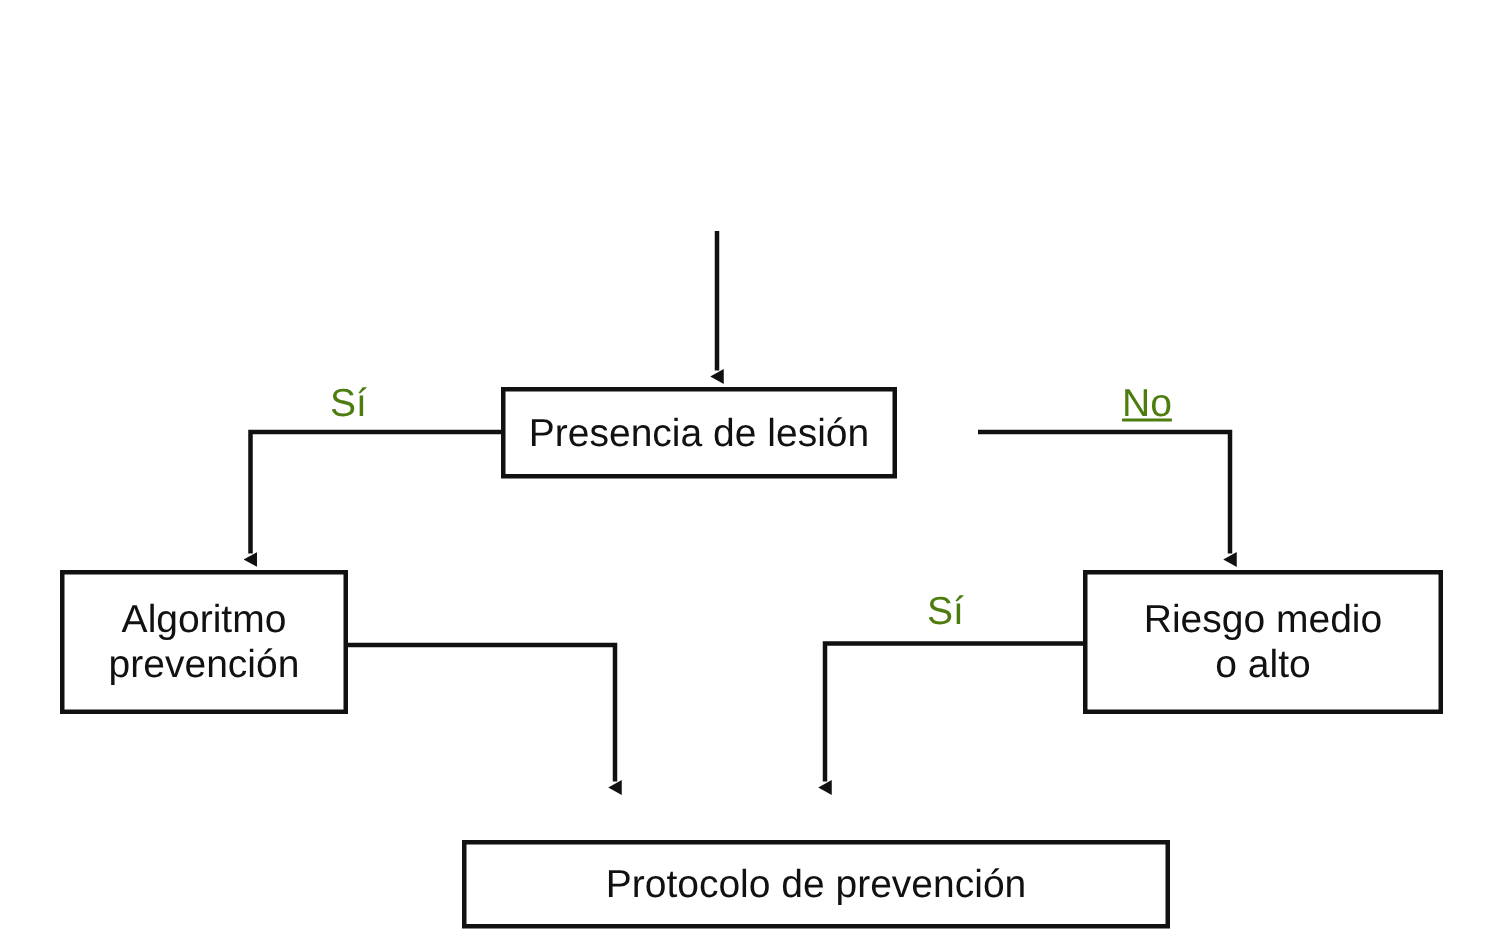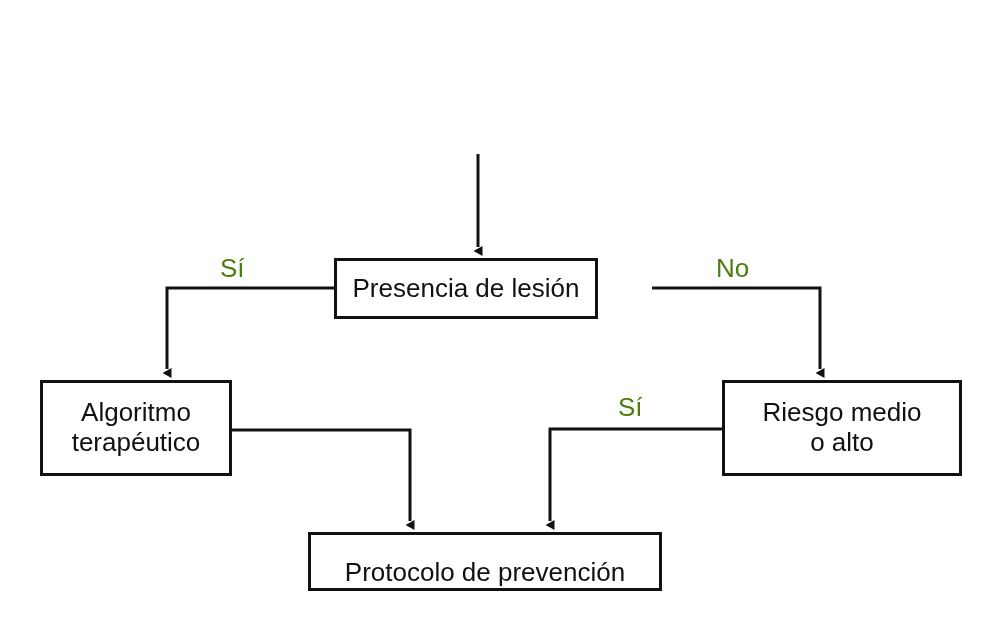--- a/index.html
+++ b/index.html
@@ -64,42 +64,42 @@
   }
   #node-riesgo {
     left: 722px;
     top: 380px;
     width: 240px;
     height: 96px;
     font-size: 26px;
   }
   #node-protocolo {
     left: 308px;
-    top: 532px;
-    width: 354px;
+    top: 560px;
+    width: 472px;
     height: 59px;
     font-size: 26px;
-    align-items: flex-end;
   }
   .edge-label {
     position: absolute;
     color: #4d7c0f;
     font-size: 26px;
     line-height: 1;
     white-space: nowrap;
     z-index: 3;
     background: transparent;
   }
   #label-si-izq {
     left: 220px;
     top: 255px;
   }
   #label-no-der {
-    left: 716px;
+    left: 748px;
     top: 255px;
+    text-decoration: underline;
   }
   #label-si-der {
     left: 618px;
     top: 394px;
   }
 </style>
 </head>
 <body>
 
 <div id="canvas">
@@ -132,21 +132,21 @@
     </g>
   </svg>
 
 
   <div class="node" id="node-presencia">
     <span class="node-text">Presencia de lesión</span>
   </div>
 
   <div class="node" id="node-algoritmo">
     <span class="node-text">Algoritmo
-terapéutico</span>
+prevención</span>
   </div>
 
   <div class="node" id="node-riesgo">
     <span class="node-text">Riesgo medio
 o alto</span>
   </div>
 
   <div class="node" id="node-protocolo">
     <span class="node-text">Protocolo de prevención</span>
   </div>

